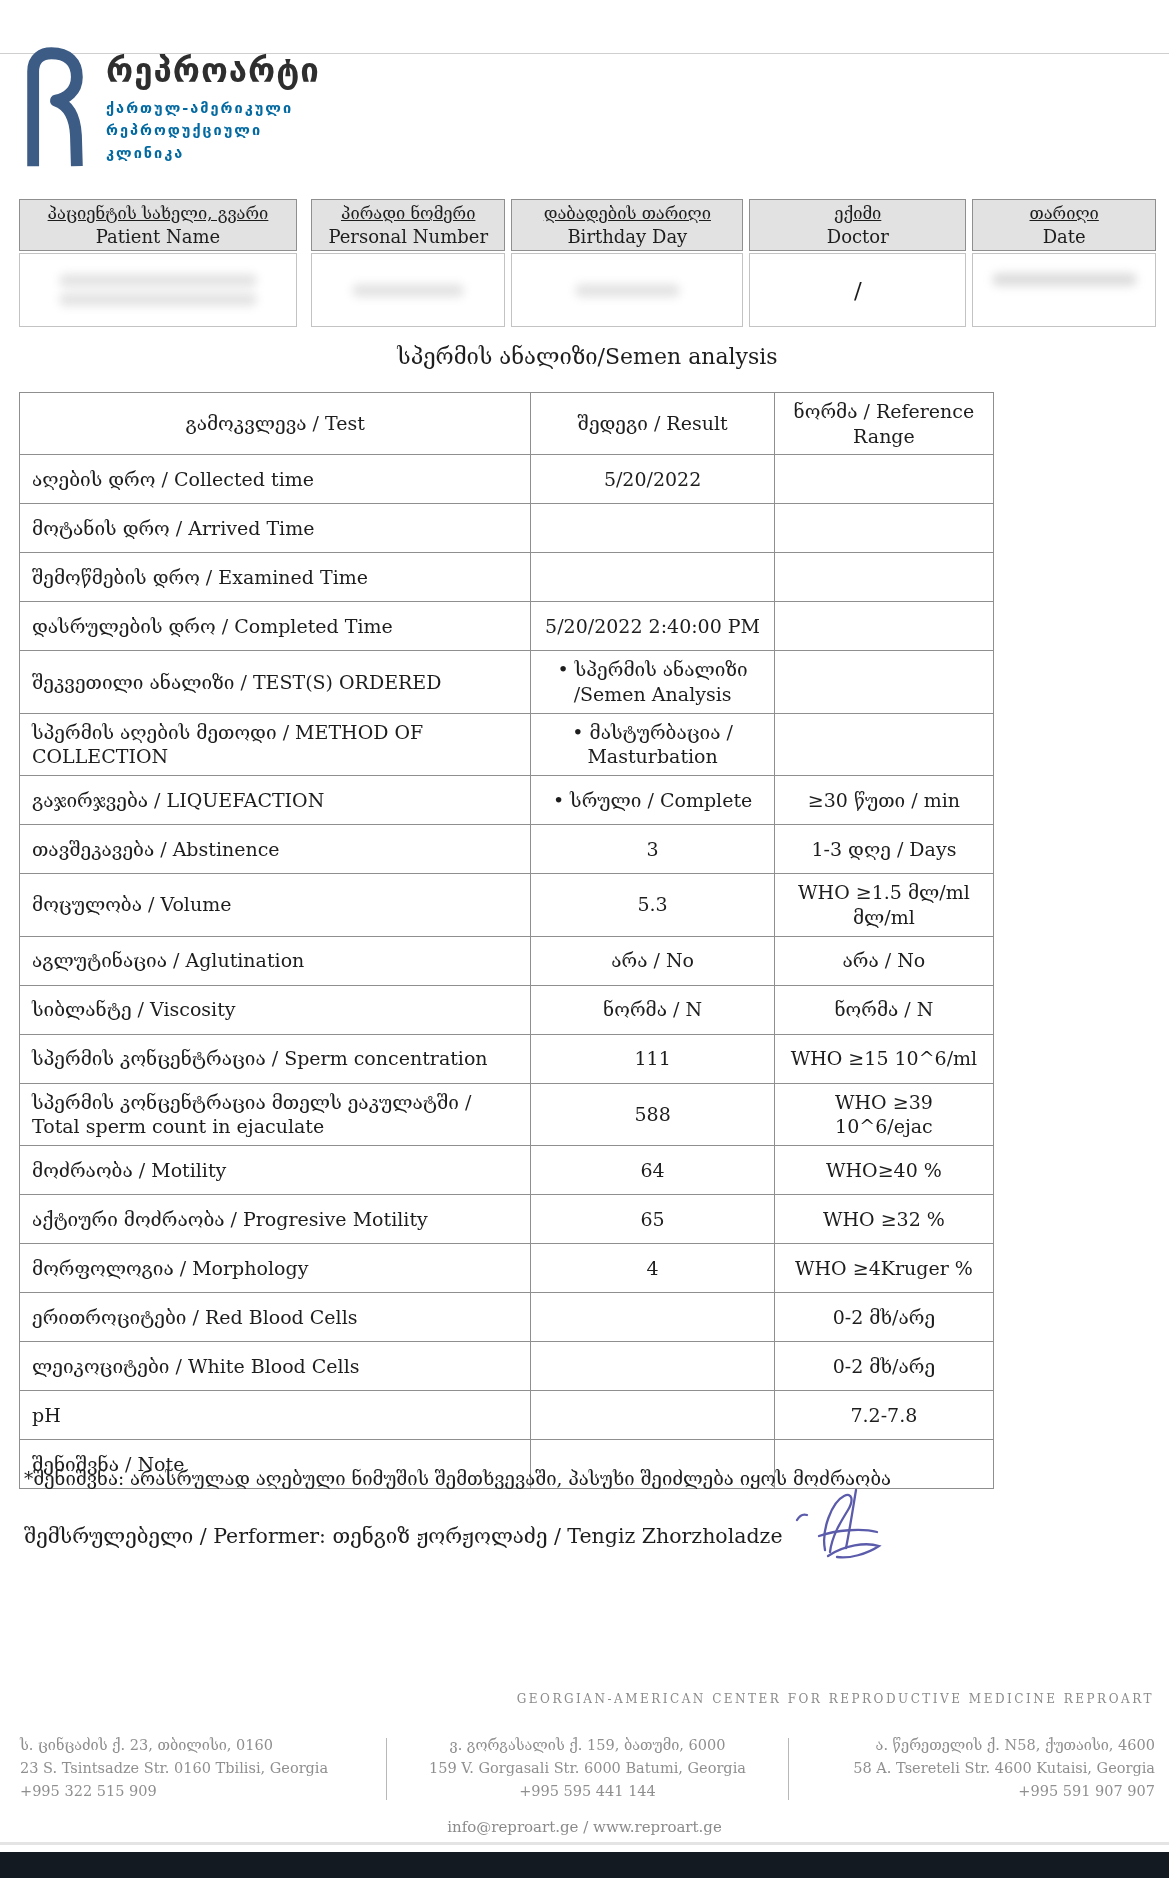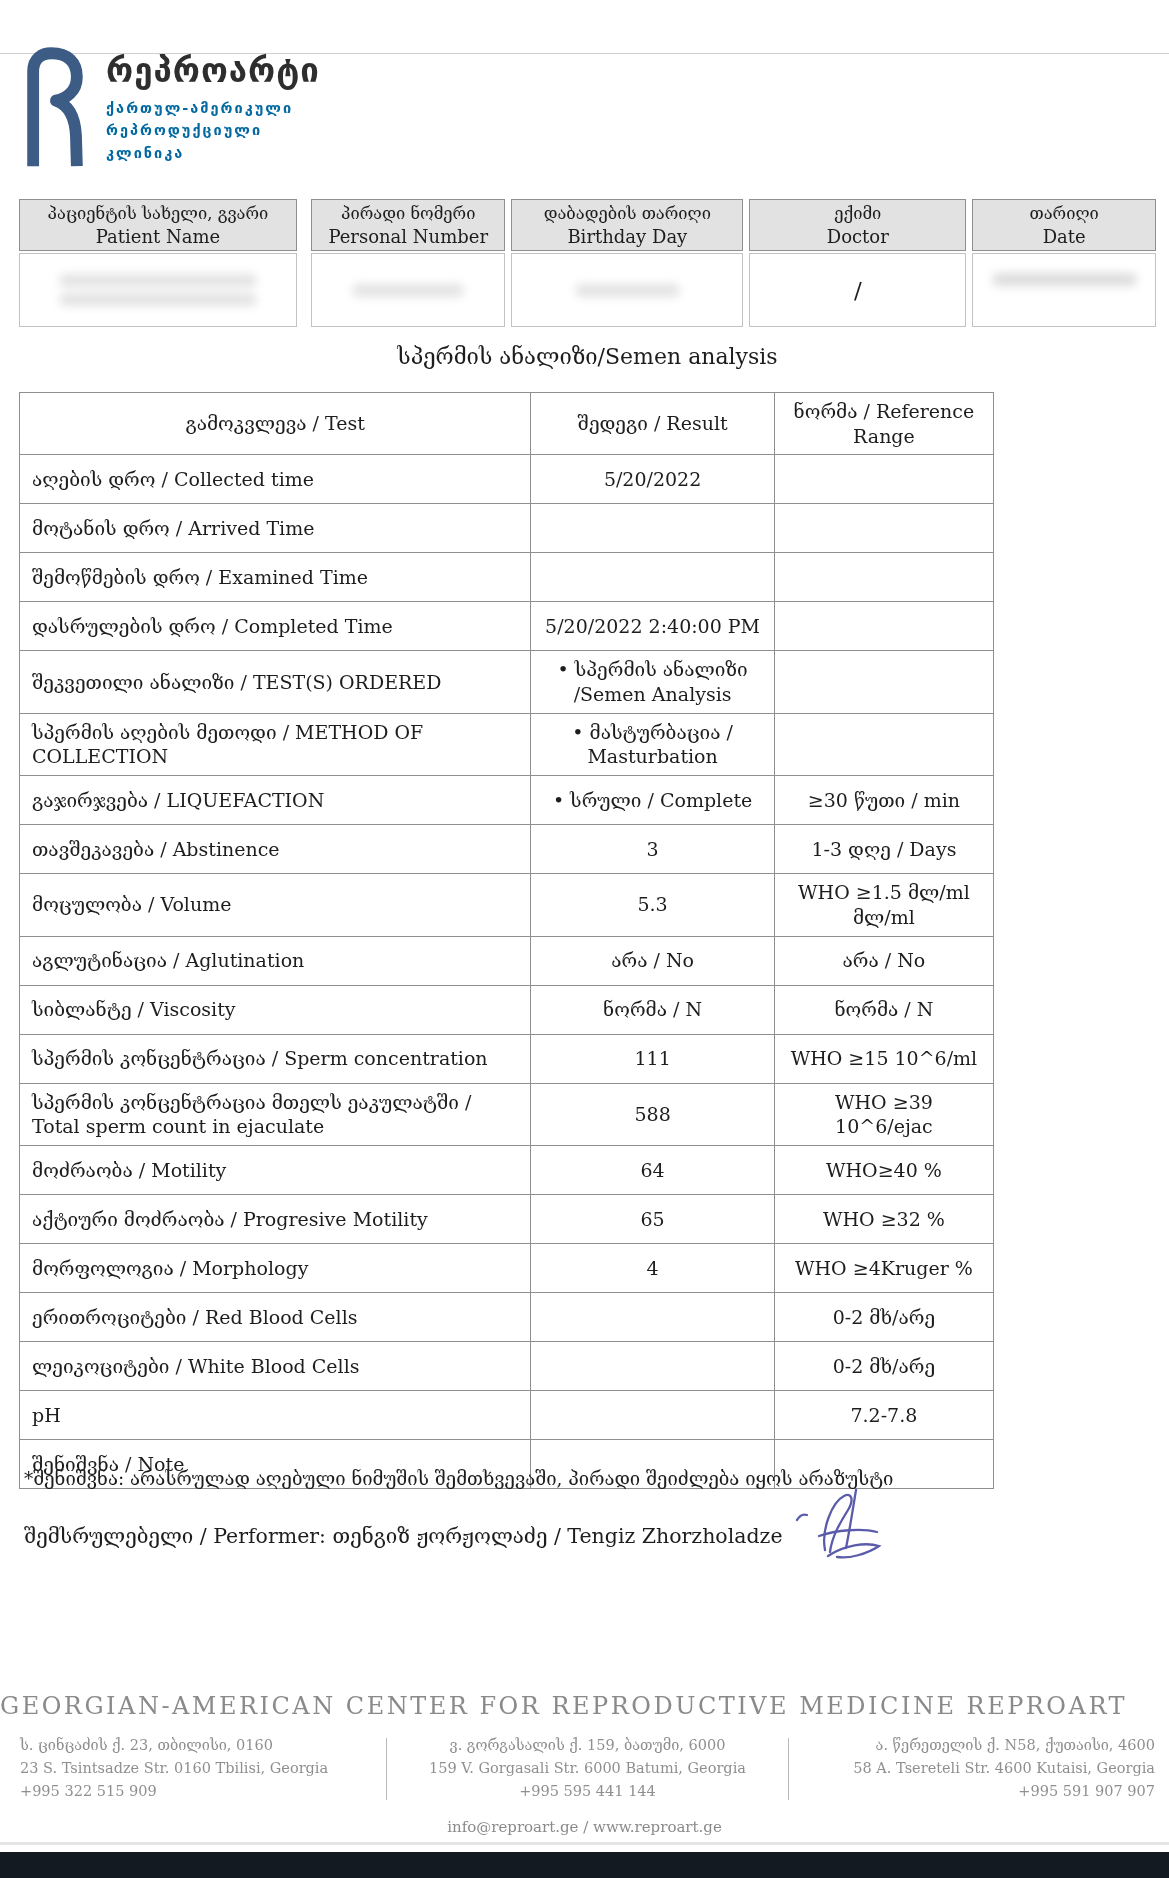--- a/index.html
+++ b/index.html
@@ -13,21 +13,21 @@
   .brand-text{padding-top:8px;font-family:"DejaVu Sans",sans-serif;}
   .brand-title{font-size:33px;font-weight:bold;letter-spacing:1px;color:#2e2e2e;line-height:1;}
   .brand-sub{margin-top:10px;font-size:14.5px;font-weight:bold;letter-spacing:2px;color:#0369a1;line-height:1.55;}
 
   
   .patient{position:absolute;top:199px;left:19px;width:1137px;display:flex;gap:6px;}
   .pi-col{display:flex;flex-direction:column;gap:2px;}
   .pi-col-0{width:283px;} .pi-col-1{width:198px;margin-left:8px;} .pi-col-2{width:236px;} .pi-col-3{width:221px;} .pi-col-4{width:187px;}
   .pi-head{box-sizing:border-box;height:52px;background:#e2e2e2;border:1px solid #8f8f8f;
            text-align:center;padding-top:3px;line-height:1.35;}
-  .pi-ka{font-size:16.5px;} .pi-en{font-size:18px;}
+  .pi-ka{font-size:16.5px;text-decoration:underline;} .pi-en{font-size:18px;}
   .pi-body{box-sizing:border-box;height:74px;border:1px solid #c3c3c3;background:#fff;
            display:flex;flex-direction:column;align-items:center;justify-content:center;}
   .pi-value{font-size:23px;}
   .smudge{height:13px;border-radius:7px;background:#9a9a9a;filter:blur(5px);opacity:.28;margin:3px 0;}
   .smudge-0{width:72%;} .smudge-1{width:58%;} .smudge-2{width:46%;} .smudge-4{width:80%;opacity:.34;margin-top:-18px;}
 
   
   .report-title{position:absolute;top:344px;left:19px;width:1137px;text-align:center;font-size:22px;}
   .semen-table{position:absolute;top:392px;left:19px;width:975px;border-collapse:collapse;
                table-layout:fixed;font-size:19px;}
@@ -35,21 +35,21 @@
   .semen-table th{font-weight:normal;height:32px;text-align:center;}
   .semen-table td{height:36px;}
   td.col-test{text-align:left;}
   td.col-result,td.col-reference{text-align:center;}
 
   .footnote{position:absolute;top:1468px;left:24px;font-size:18.5px;}
   .performer{position:absolute;top:1524px;left:24px;font-size:20.5px;}
   .signature{position:absolute;top:1484px;left:792px;width:96px;height:82px;}
 
   
-  .footer-title{position:absolute;top:1692px;left:0;right:15px;text-align:left;font-size:24px;
+  .footer-title{position:absolute;top:1692px;left:0;right:15px;text-align:right;font-size:12px;
                 letter-spacing:2.5px;color:#8a8a8a;}
   .footer-cols{position:absolute;top:1734px;left:20px;right:14px;display:flex;align-items:center;}
   .f-col{flex:1 1 0;font-size:14.5px;color:#8f8f8f;line-height:1.6;}
   .f-col-0{text-align:left;} .f-col-1{text-align:center;} .f-col-2{text-align:right;}
   .f-sep{width:1px;height:62px;background:#b8b8b8;margin:0 34px;flex:0 0 auto;}
   .footer-contact{position:absolute;top:1818px;left:0;right:0;text-align:center;font-size:15px;color:#8a8a8a;}
   .band{position:absolute;top:1842px;left:0;right:0;height:3px;background:#e4e4e4;}
   .bottom-bar{position:absolute;bottom:0;left:0;right:0;height:26px;background:#141a22;}
 </style>
 </head>
@@ -233,21 +233,21 @@
           <td class="col-reference">7.2-7.8</td>
         </tr>
         <tr>
           <td class="col-test">შენიშვნა / Note</td>
           <td class="col-result"></td>
           <td class="col-reference"></td>
         </tr>
       </tbody>
   </table>
 
-  <div class="footnote">*შენიშვნა: არასრულად აღებული ნიმუშის შემთხვევაში, პირადი შეიძლება იყოს არაზუსტი</div>
+  <div class="footnote">*შენიშვნა: არასრულად აღებული ნიმუშის შემთხვევაში, პასუხი შეიძლება იყოს მოძრაობა</div>
   <div class="performer">შემსრულებელი / Performer:  თენგიზ ჟორჟოლაძე / Tengiz Zhorzholadze</div>
 
   <svg class="signature" viewBox="0 0 96 82">
     <g fill="none" stroke="#4a4aa2" stroke-width="2.3" opacity="0.9" stroke-linecap="round">
       <path d="M5,36 q4,-7 10,-5"></path>
       <path d="M33,66 C29,46 40,18 52,12 C60,8 62,16 56,26 C48,39 40,52 38,68"></path>
       <path d="M64,6 C61,24 58,44 54,64"></path>
       <path d="M27,52 C44,46 70,44 85,48"></path>
       <path d="M36,72 C52,61 74,58 87,62 C75,70 57,75 45,73"></path>
     </g>

